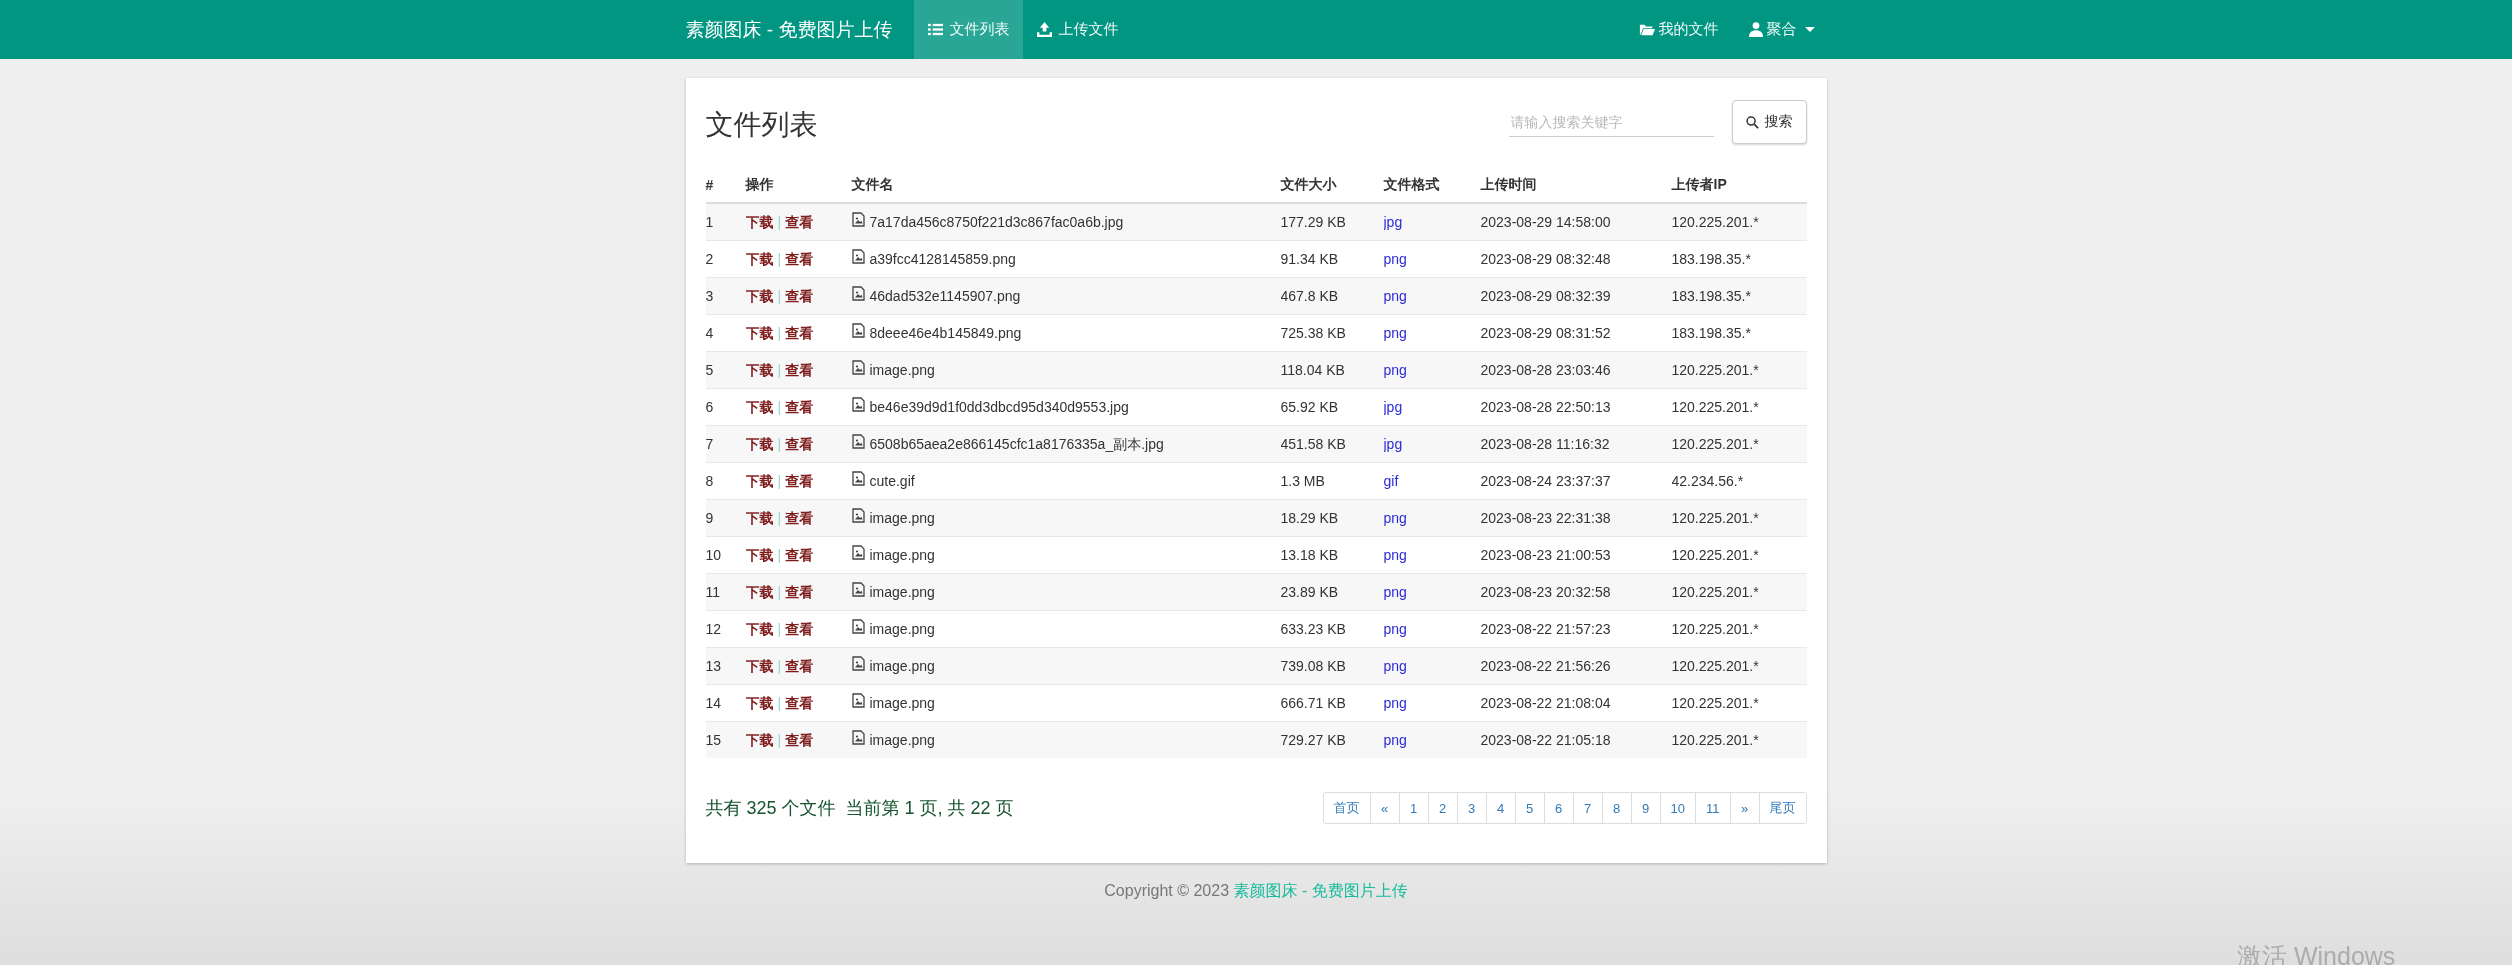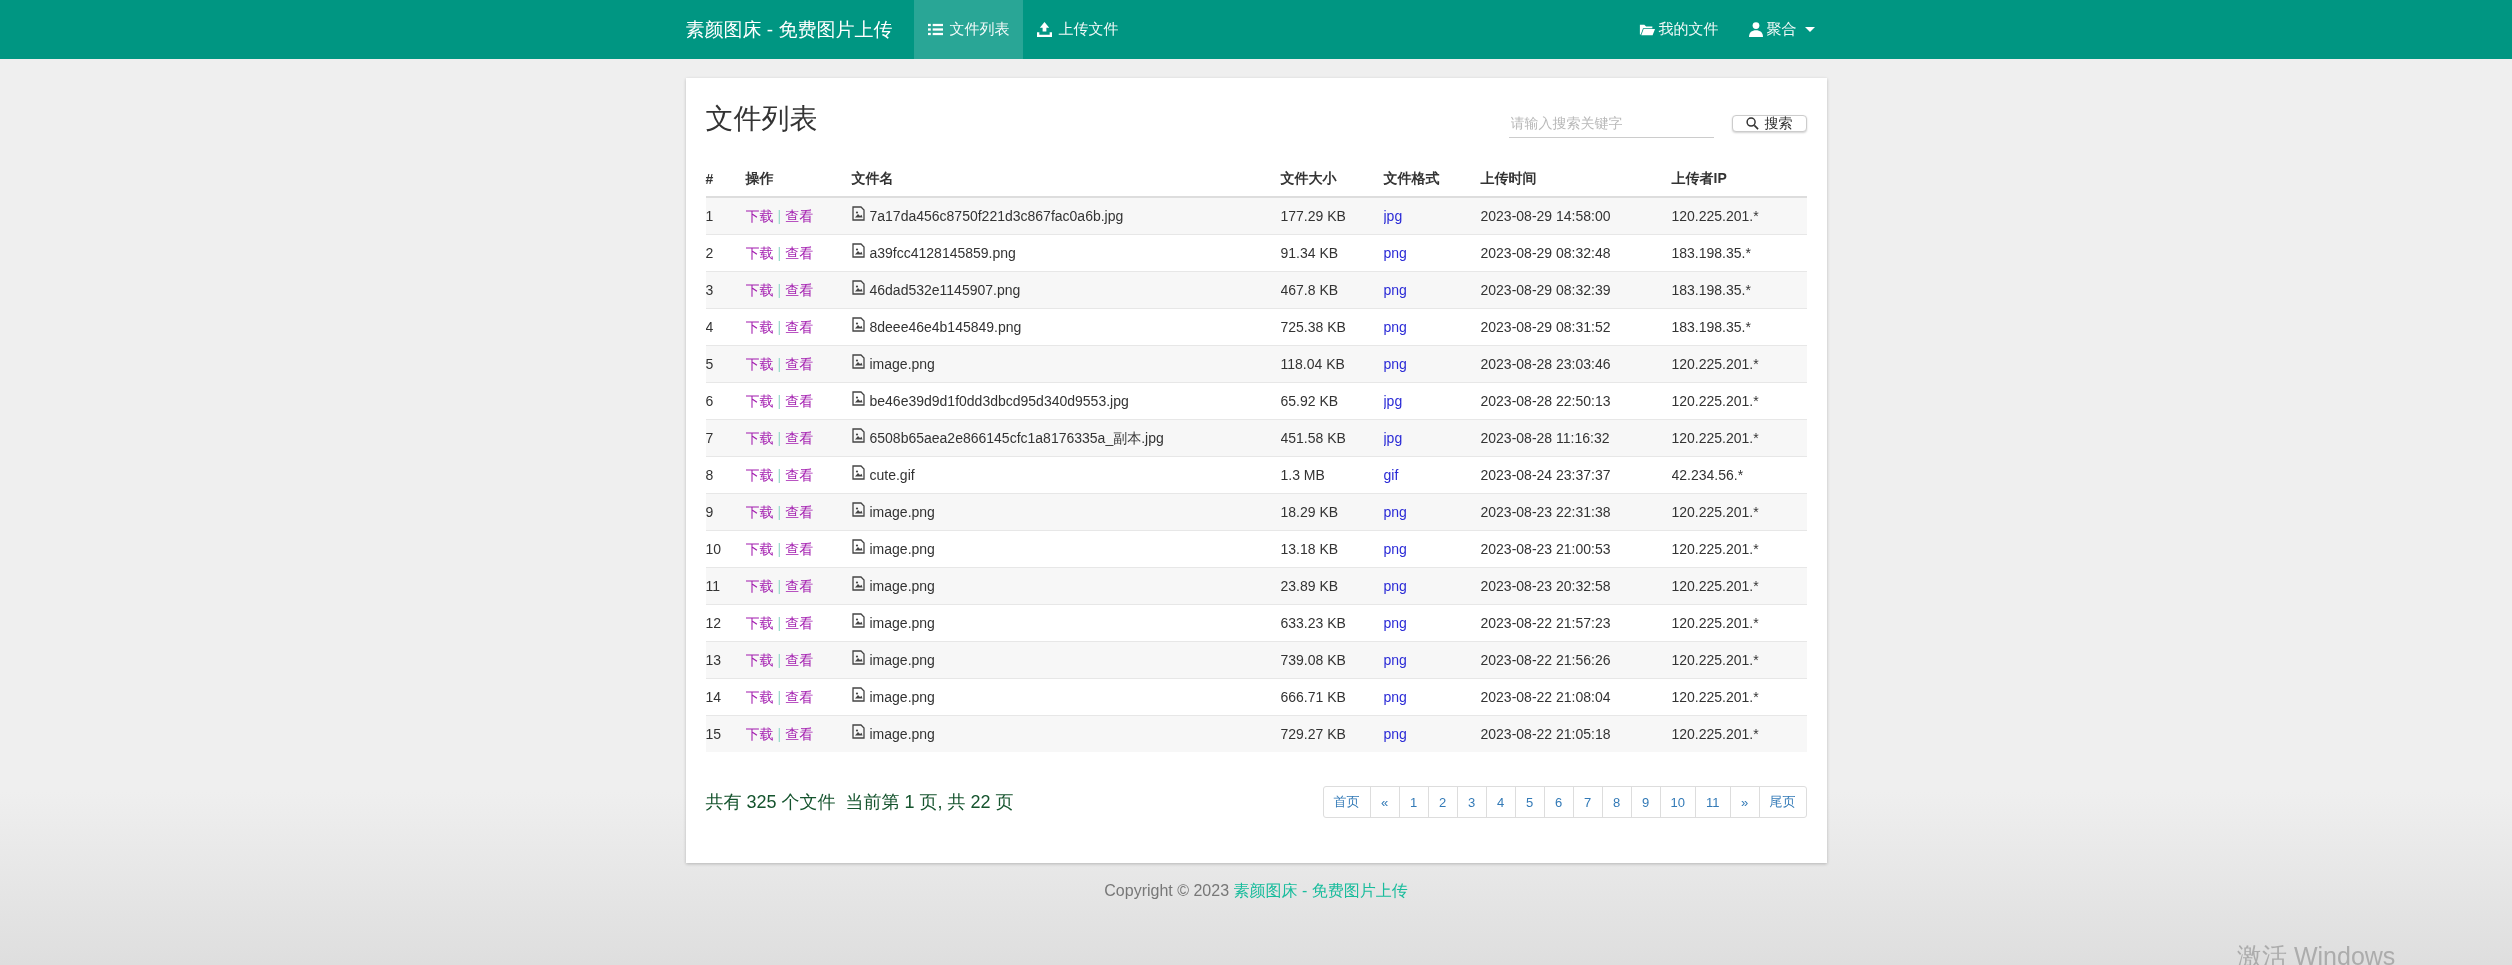--- a/index.html
+++ b/index.html
@@ -99,21 +99,21 @@
     font-size: 14px;
     padding: 6px 2px;
     background: transparent;
     color: #333;
   }
   .search input::placeholder { color: #b9b9b9; }
   .search-btn {
     display: inline-flex;
     align-items: center;
     gap: 6px;
-    height: 17px;
+    height: 44px;
     padding: 0 13px;
     background: #fff;
     border: 1px solid #ccc;
     border-radius: 4px;
     box-shadow: 0 1px 2px rgba(0,0,0,0.18);
     font-size: 14px;
     color: #333;
     cursor: pointer;
     font-family: inherit;
   }
@@ -131,21 +131,21 @@
   tbody td {
     font-size: 14px;
     padding: 8px 8px 8px 0;
     border-top: 1px solid #e7e7e7;
     overflow: hidden;
     white-space: nowrap;
     line-height: 20px;
   }
   tbody tr:first-child td { border-top: none; }
   tbody tr:nth-child(odd) { background: #f7f7f7; }
-  .act-link { color: #a21caf; }
+  .act-link { color: #7f1d1d; font-weight: bold; }
   .act-sep { color: #93d9c9; padding: 0 4px; }
   .fmt-link { color: #2a2ad6; }
   .file-cell { display: flex; align-items: flex-start; gap: 5px; }
 
   
   .card-foot {
     display: flex;
     justify-content: space-between;
     align-items: center;
     margin-top: 34px;

